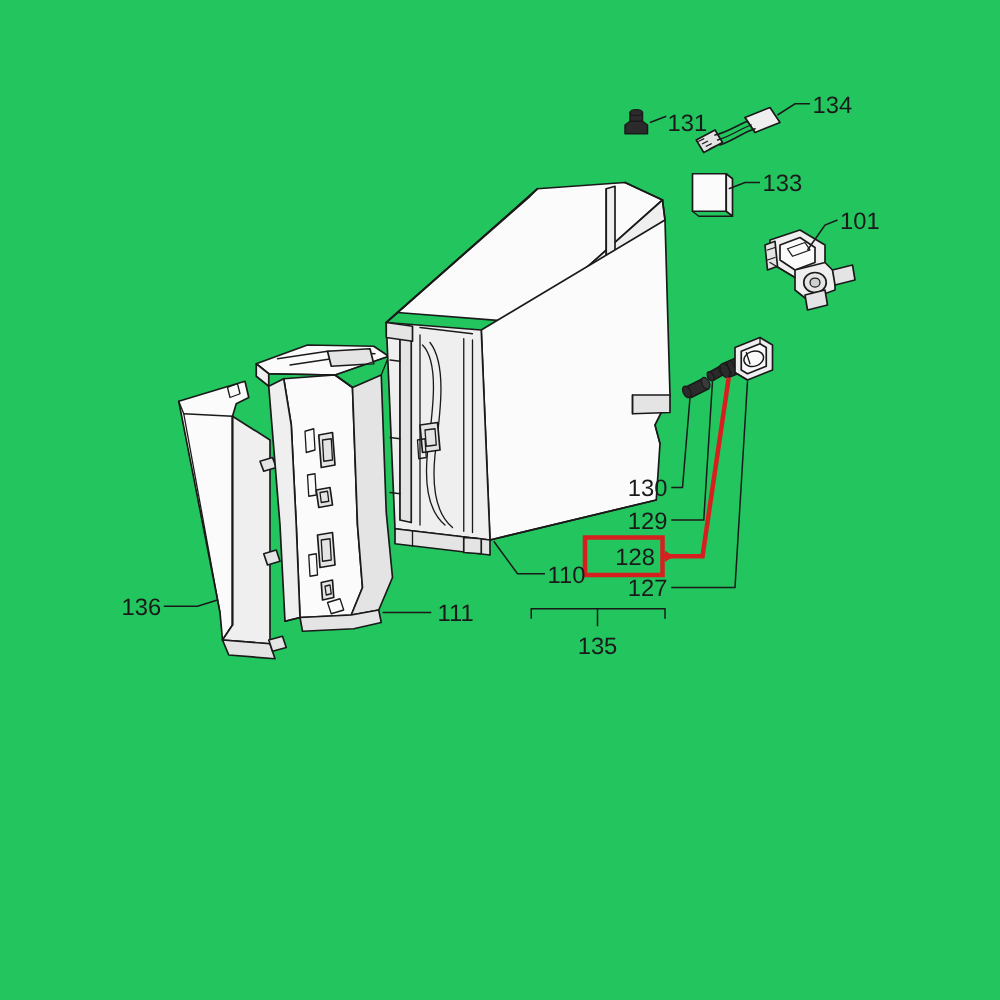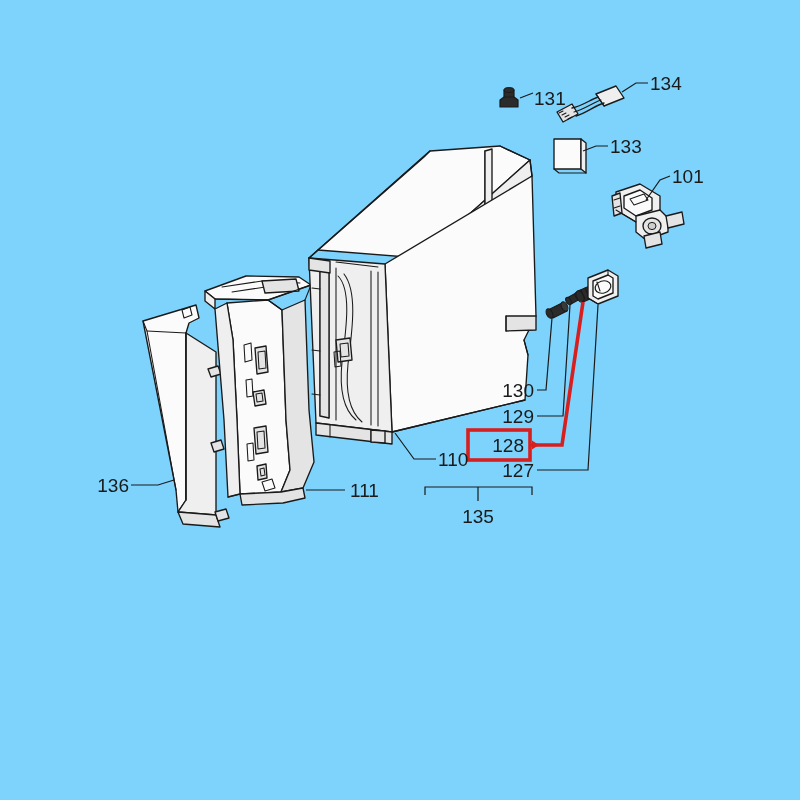--- a/index.html
+++ b/index.html
@@ -4,21 +4,21 @@
 <style>
   html, body {
     margin: 0;
     padding: 0;
     background: #ffffff;
   }
   #diagram-page {
     position: relative;
     width: 800px;
     height: 800px;
-    background: #7dd3fc;
+    background: #22c55e;
     font-family: "Liberation Sans", sans-serif;
     overflow: hidden;
   }
   #diagram-svg {
     position: absolute;
     left: 0;
     top: 0;
     width: 800px;
     height: 800px;
   }

